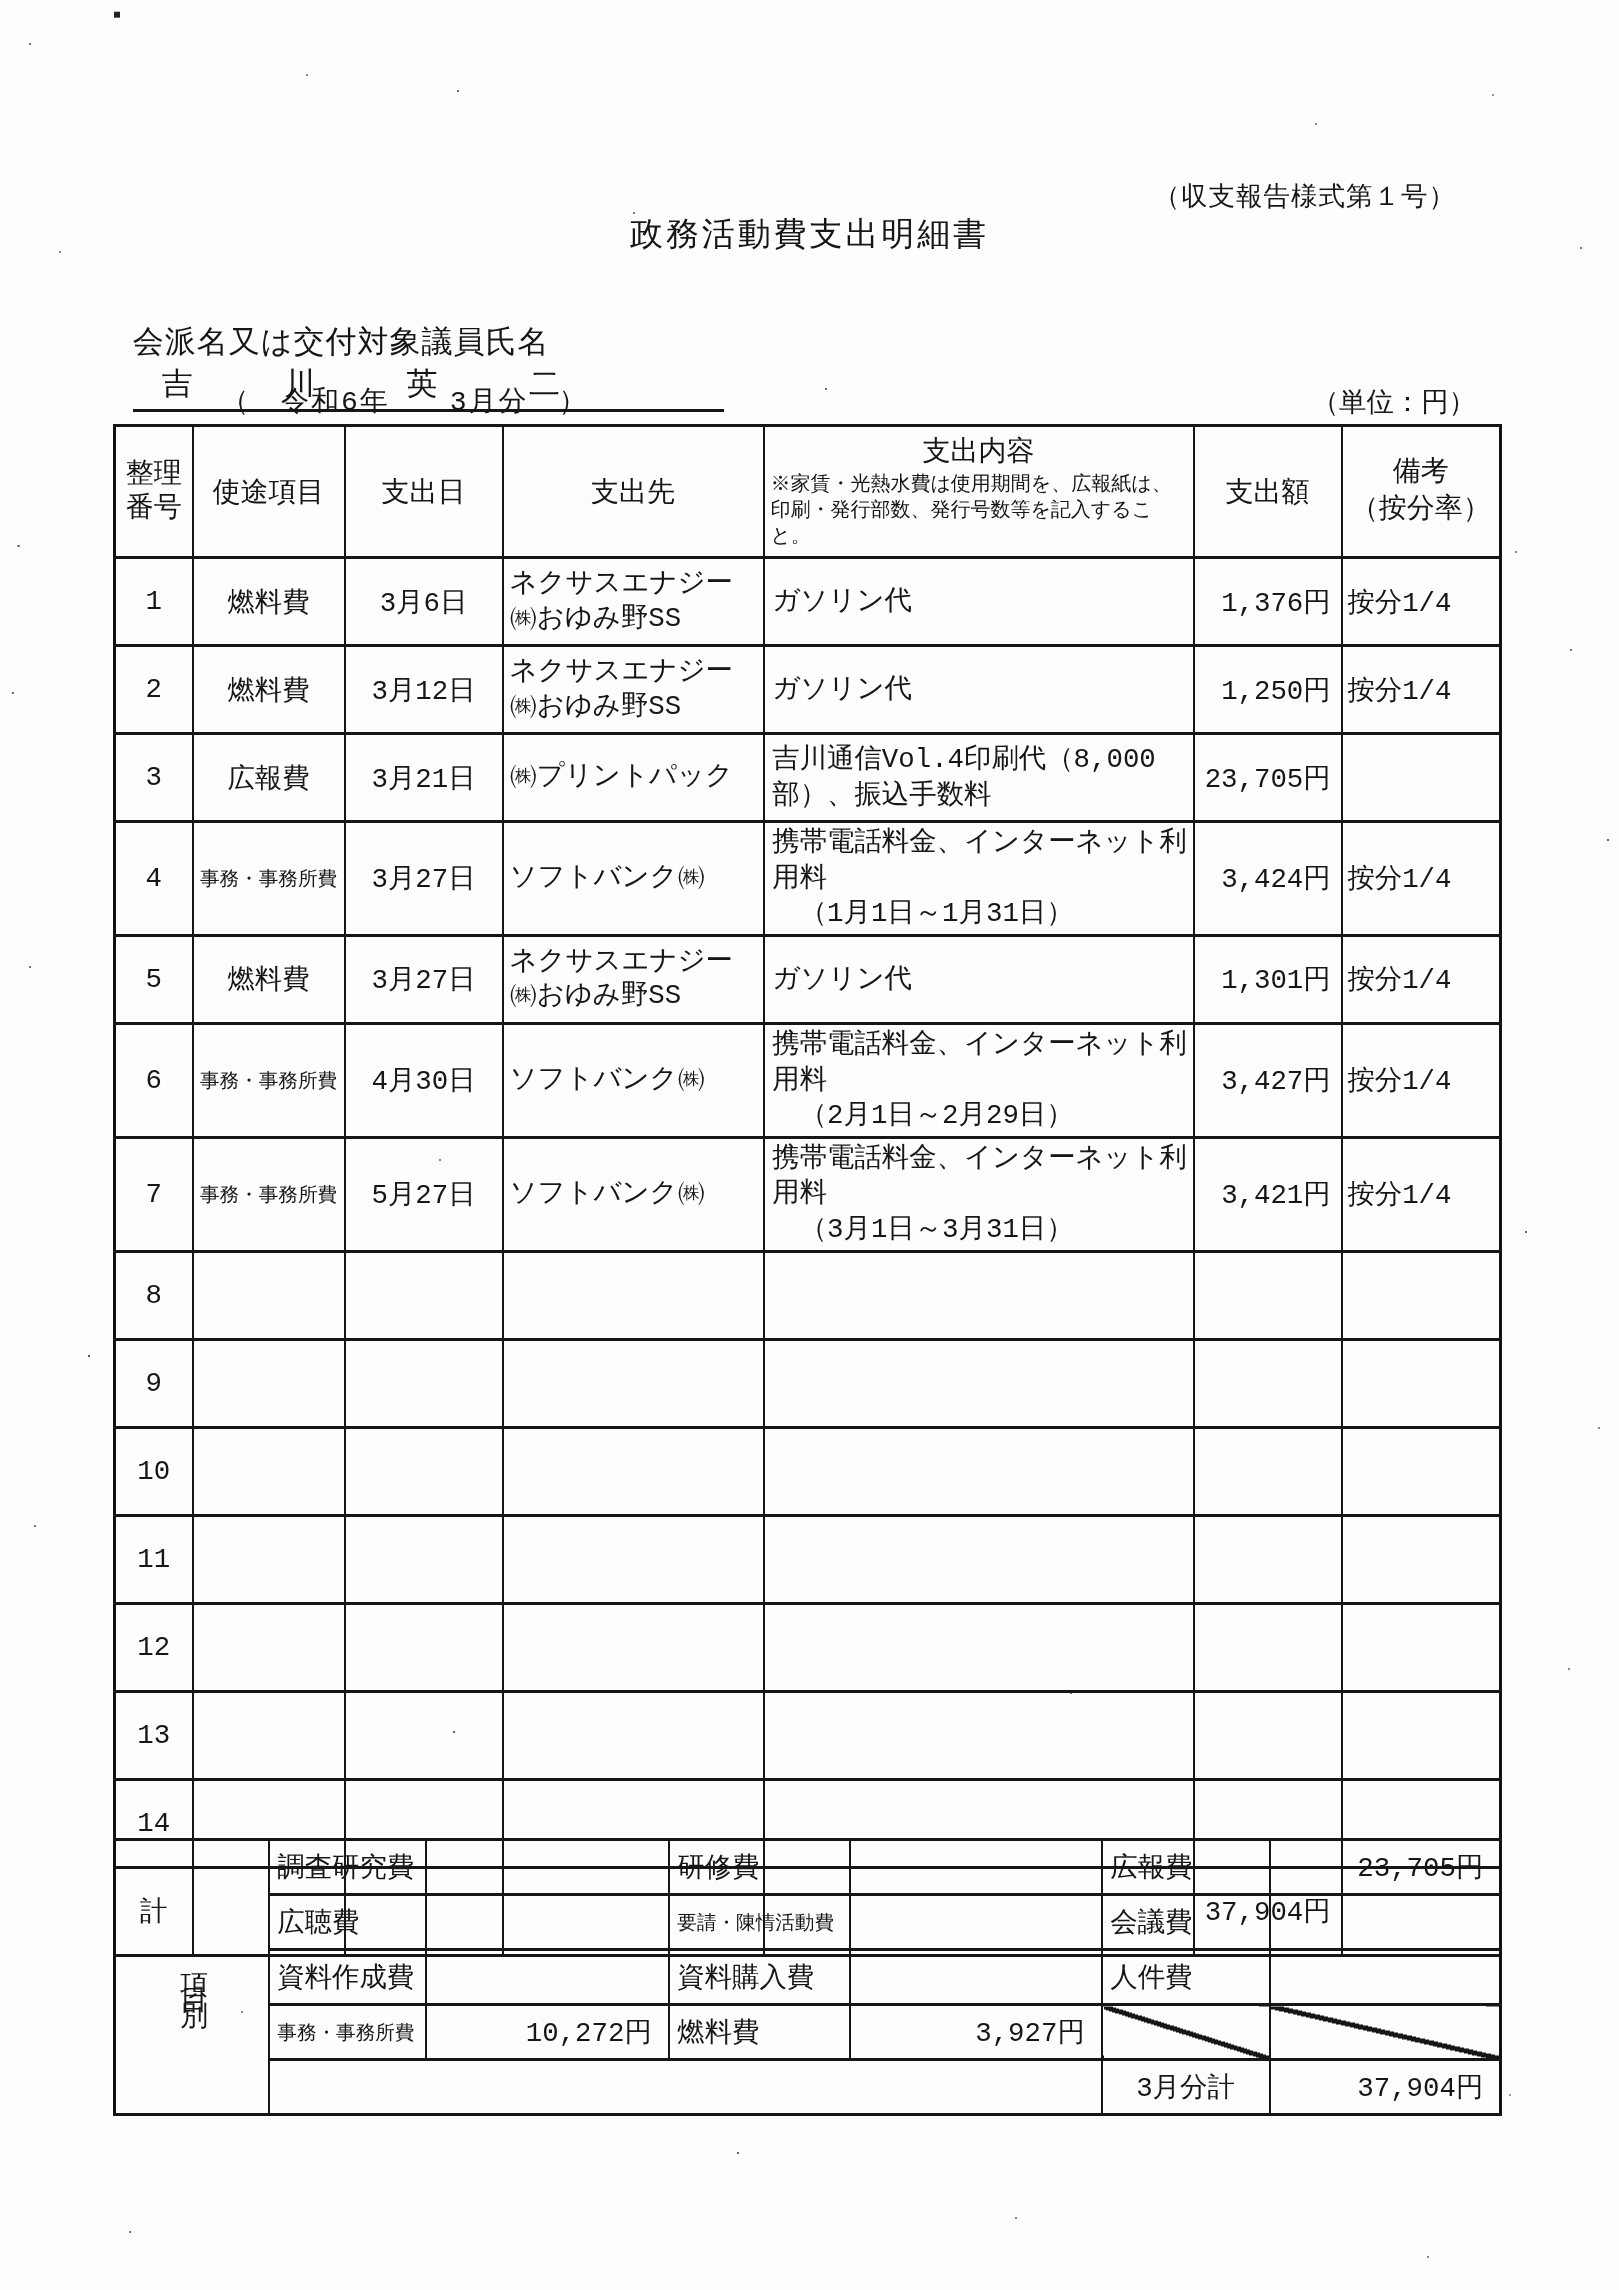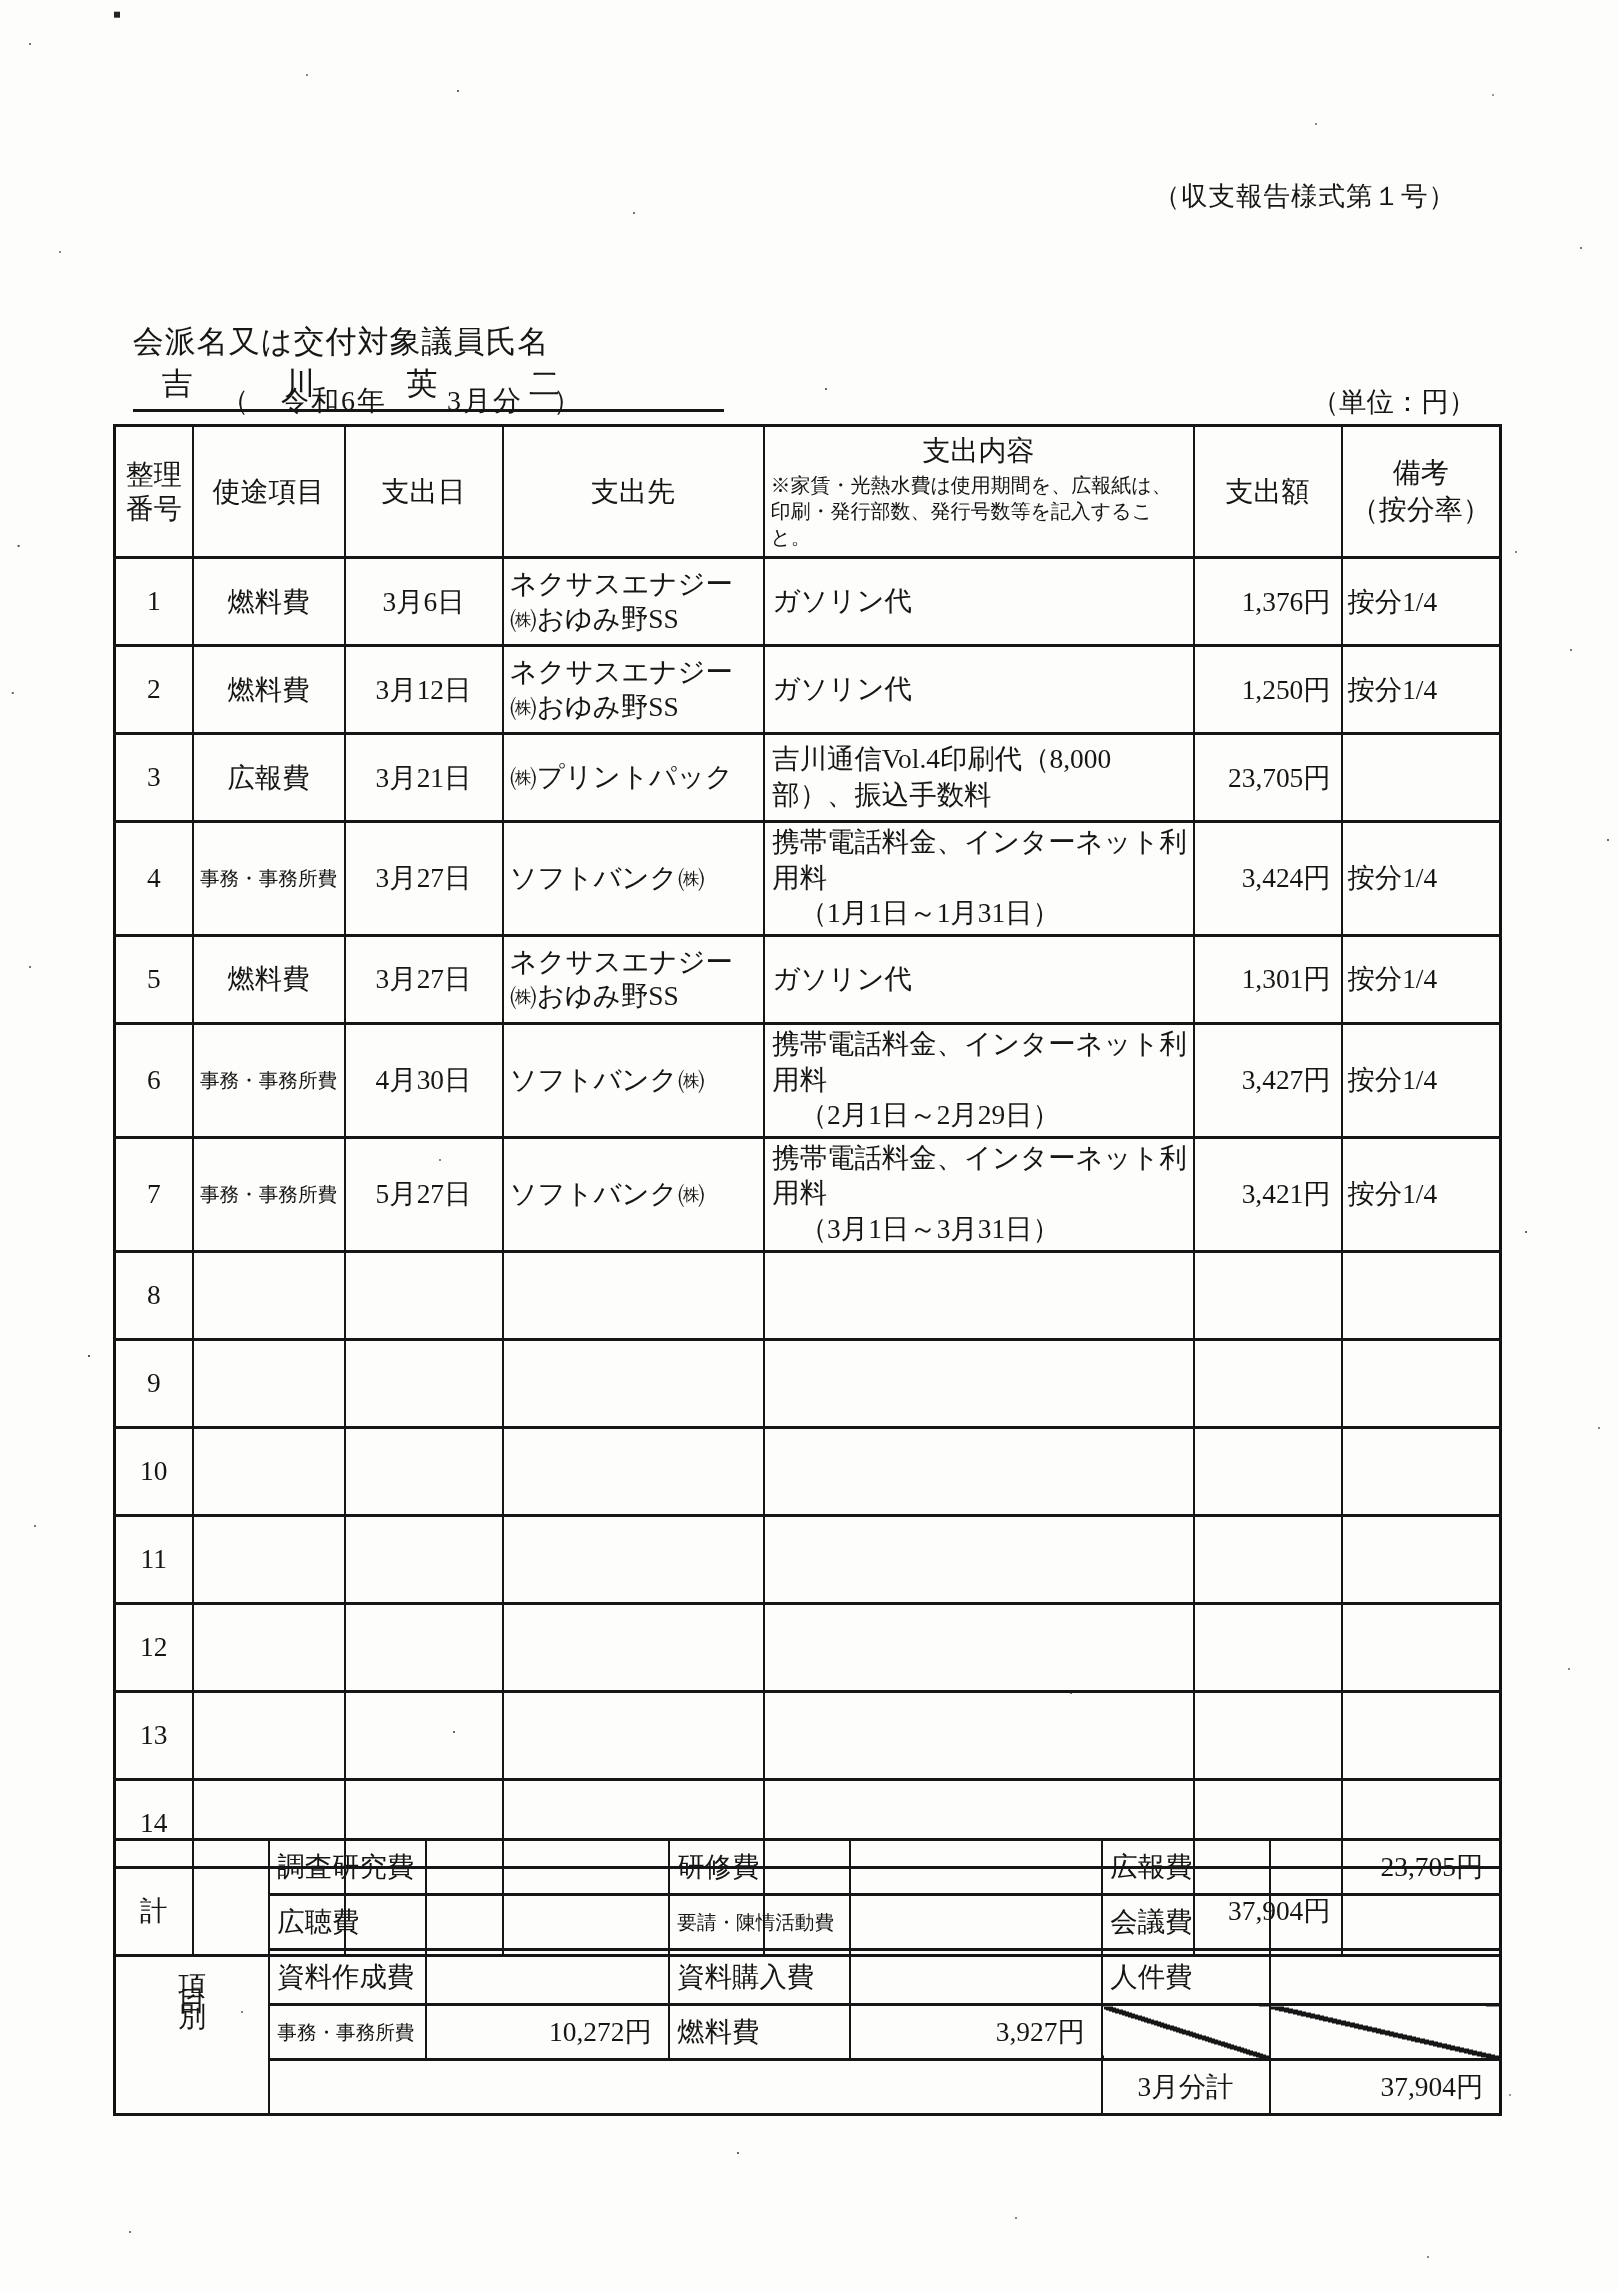--- a/index.html
+++ b/index.html
@@ -2,21 +2,21 @@
 <html><head>
 <meta charset="utf-8">
 <style>
   html,body{margin:0;padding:0;background:#e8e8e8;}
   .page{
     position:relative;
     width:1619px;height:2291px;
     margin:0 auto;
     background:#fdfdfb;
     color:#161616;
-    font-family:Liberation Serif, serif;
+    font-family:Liberation Mono, monospace;
     overflow:hidden;
   }
   
   .speckles{
     position:absolute;top:0;left:0;width:2px;height:2px;background:transparent;
     box-shadow:
       116px 13.7px 0 2px #242424, 29px 43px 0 0 #777, 306px 74px 0 0 #888,
       457px 90px 0 0 #666, 633px 212px 0 0 #777, 825px 388px 0 0 #666,
       1315px 123px 0 0 #888, 1492px 94px 0 0 #999, 1580px 247px 0 0 #777,
       59px 251px 0 0 #888, 17.6px 545px 0 0 #555, 1515px 551px 0 0 #888,
@@ -72,20 +72,21 @@
       #161616 calc(50% + 2.5px), transparent calc(50% + 2.5px));
   }
 </style>
 </head>
 <body>
 
 <div class="page">
   <div class="speckles"></div>
 
   <div class="form-label">（収支報告様式第１号）</div>
+  <div class="doc-title">政務活動費支出明細書</div>
 
   <div class="name-line">
     <span class="name-label">会派名又は交付対象議員氏名</span>
     <span class="name-value">吉　　川　　英　　二</span>
   </div>
 
   <div class="period-line">（　令和6年　　3月分　）</div>
   <div class="unit-note">（単位：円）</div>
 
   <table class="main-table">

